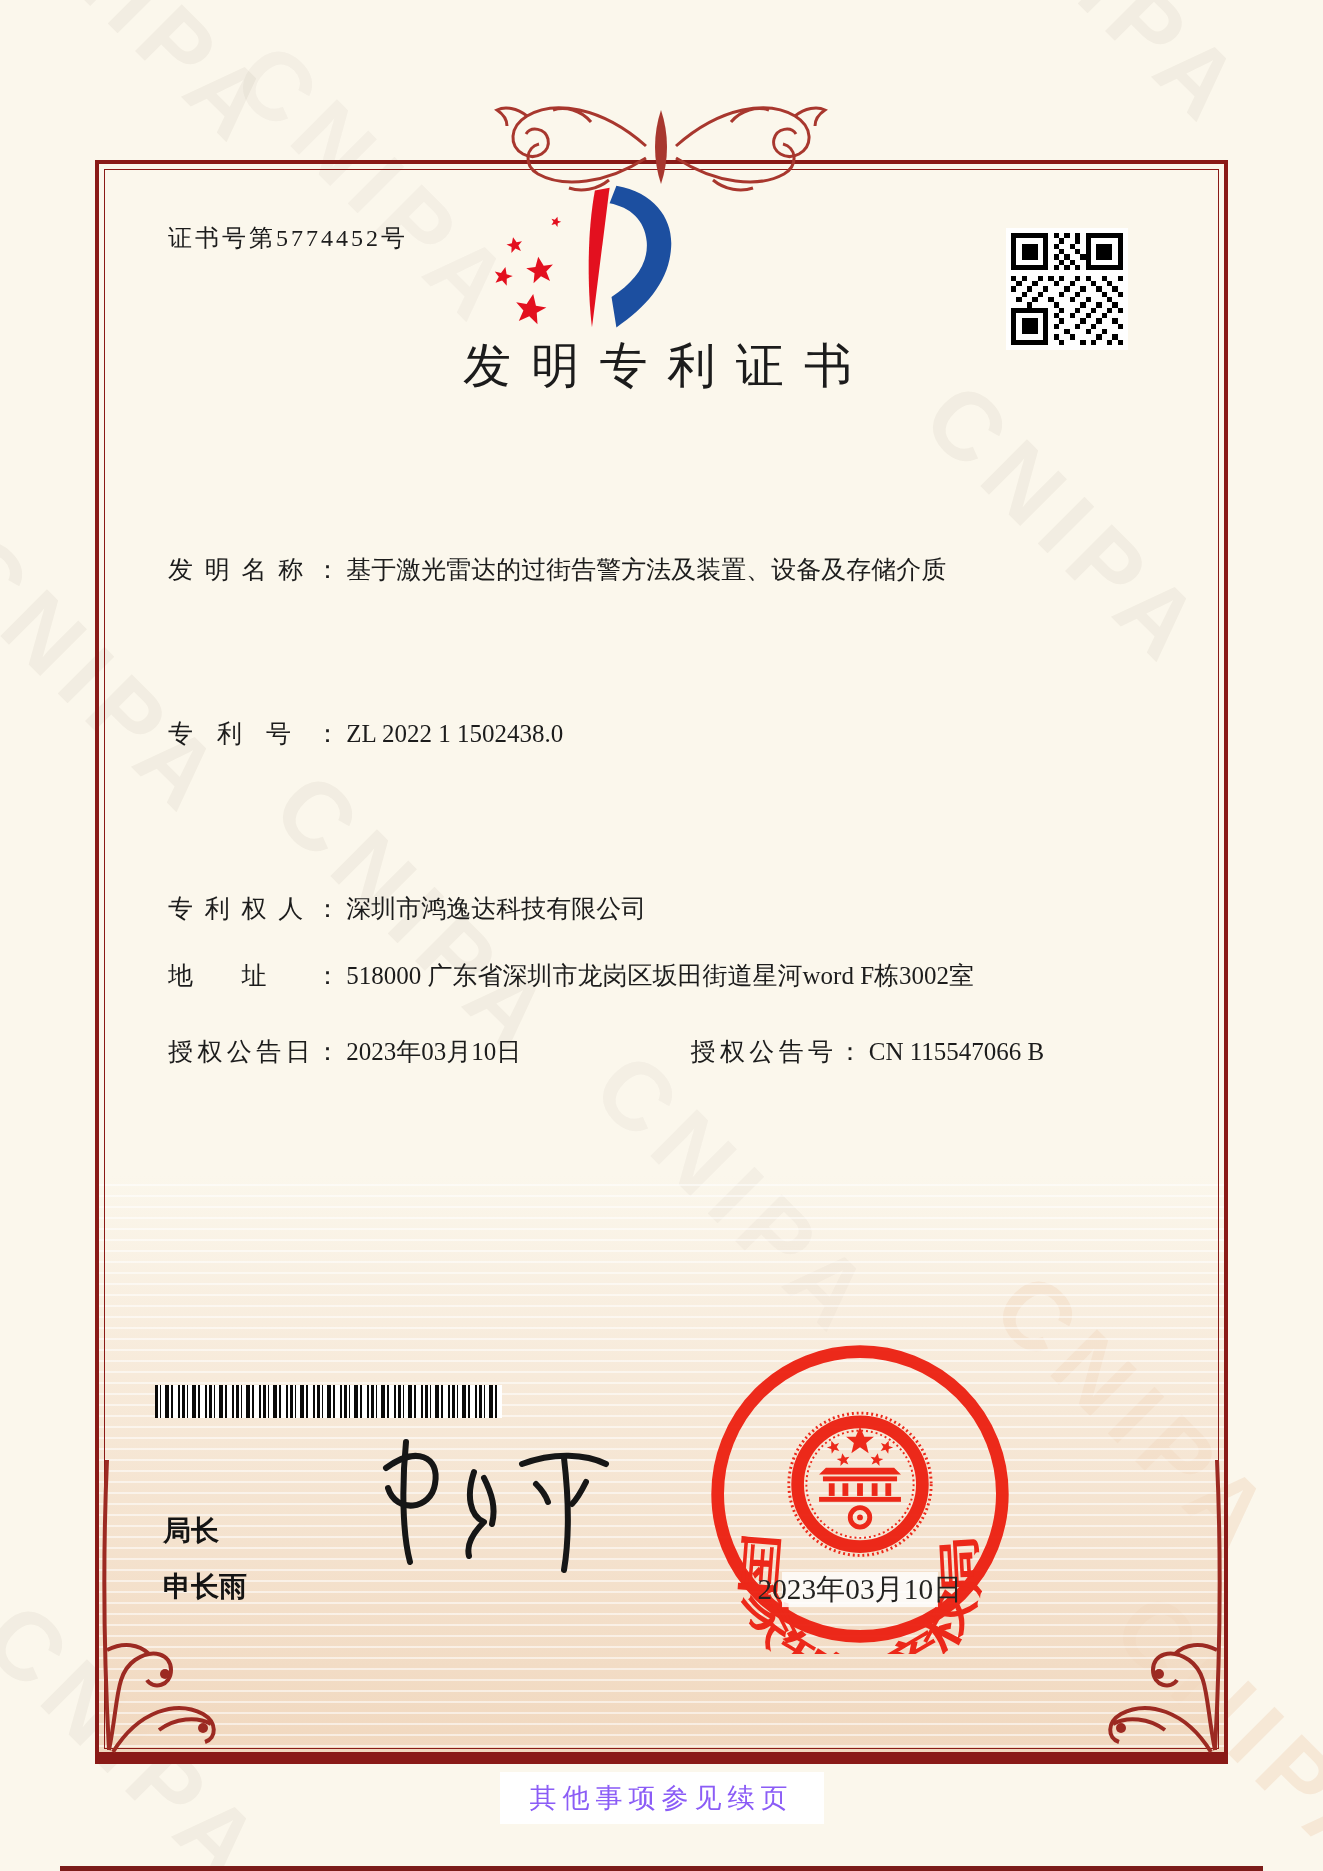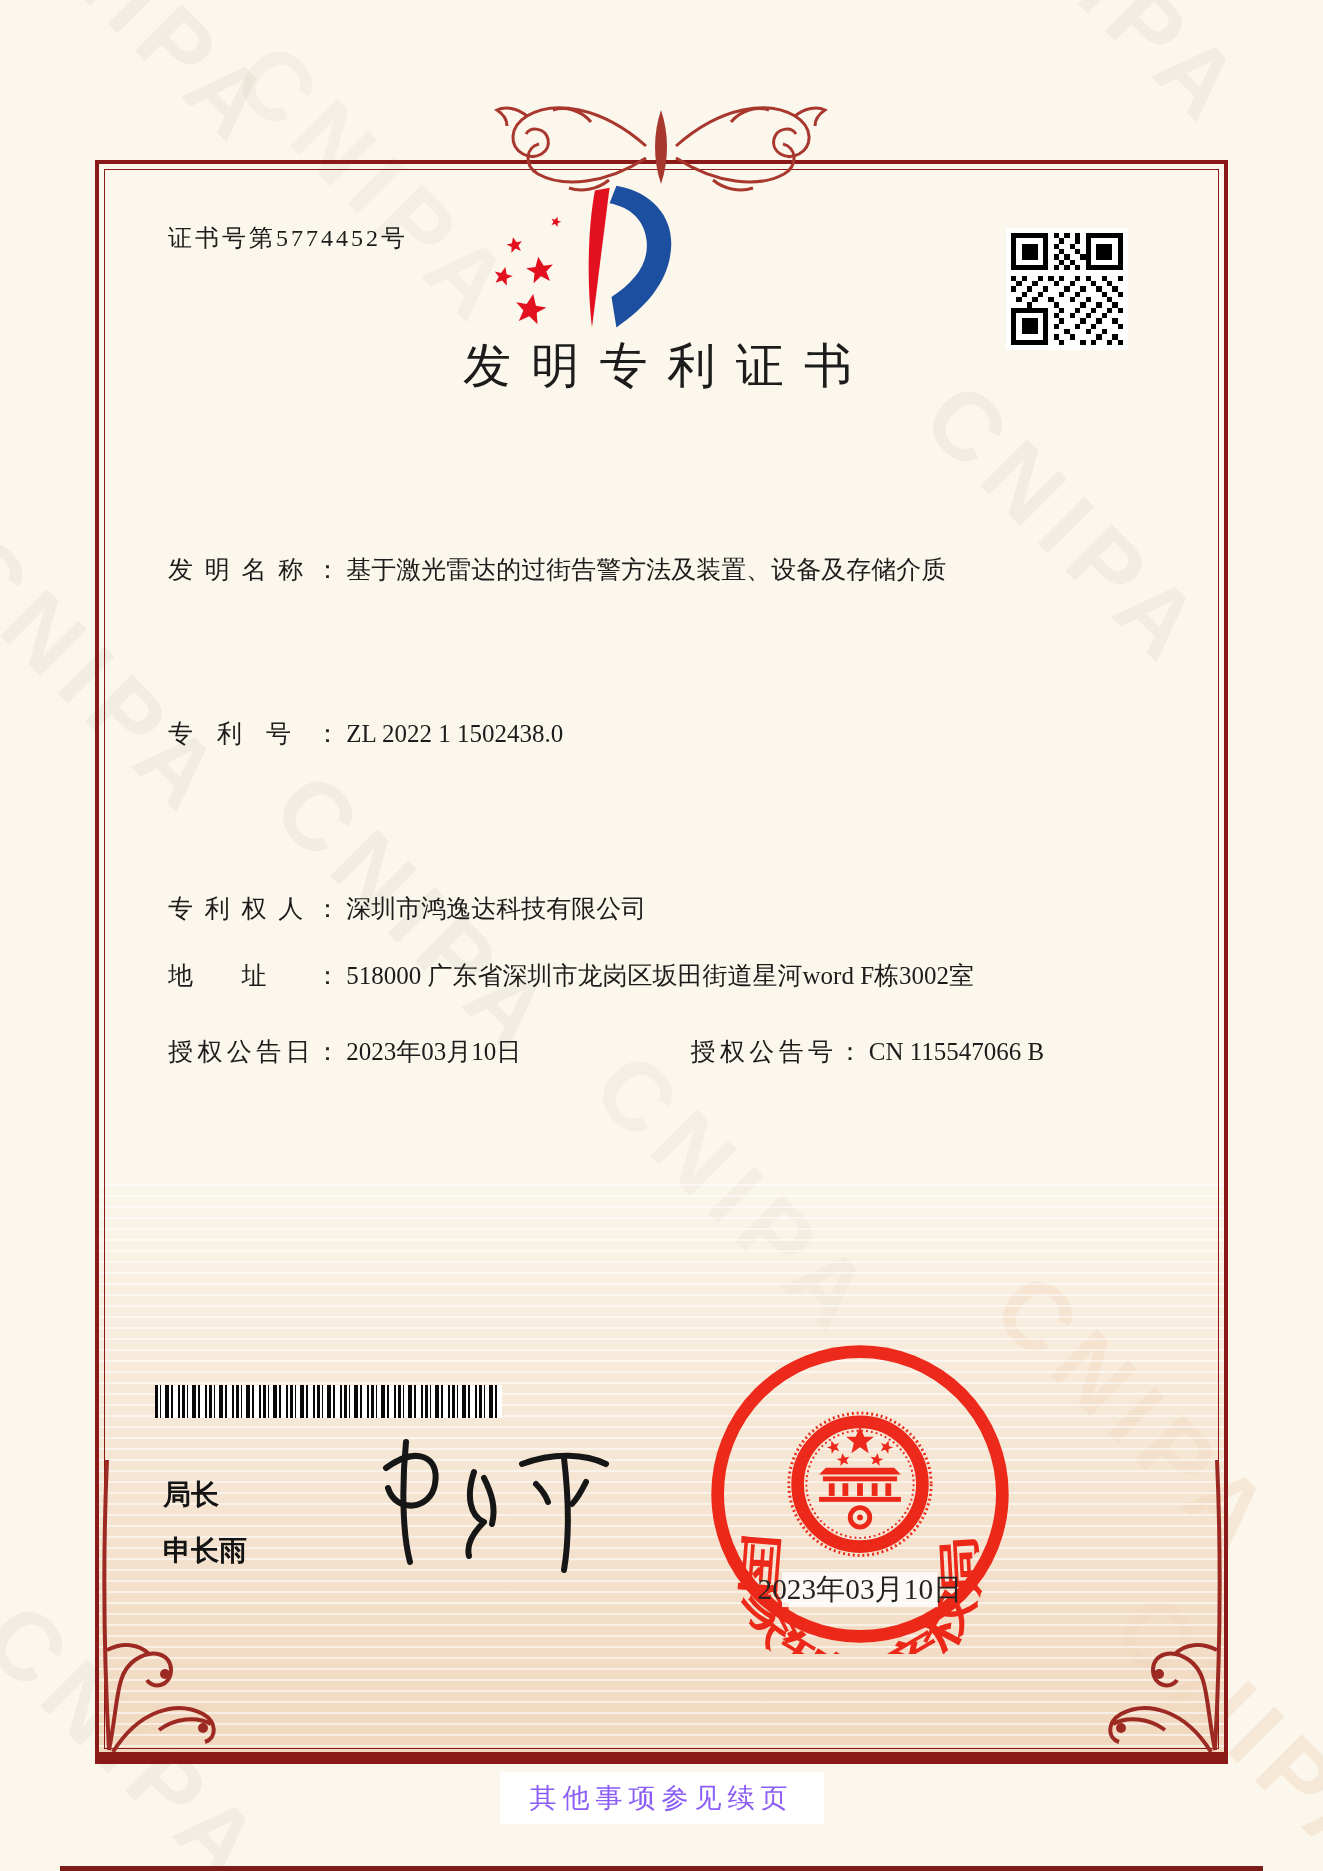--- a/index.html
+++ b/index.html
@@ -96,21 +96,21 @@
     background:repeating-linear-gradient(90deg,
       #090909 0 3px,#ffffff 3px 5px,
       #090909 5px 6px,#ffffff 6px 10px,
       #090909 10px 14px,#ffffff 14px 16px,
       #090909 16px 18px,#ffffff 18px 23px,
       #090909 23px 25px,#ffffff 25px 27px);
   }
   .signoff{
     position:absolute;left:163px;
     font-family:Liberation Mono, monospace;
-    font-weight:700;font-size:28px;color:#141414;
+    font-weight:700;font-size:28px;color:#141414;margin-top:36px;
   }
   .sig-svg{position:absolute;left:372px;top:1420px;}
   .seal{position:absolute;left:704px;top:1334px;}
   .page-info{
     position:absolute;left:95px;top:1700px;width:1125px;
     text-align:center;font-size:21px;color:#2a2a2a;
   }
   .bottom-note-wrap{
     position:absolute;left:0;top:1772px;width:1323px;text-align:center;
   }

